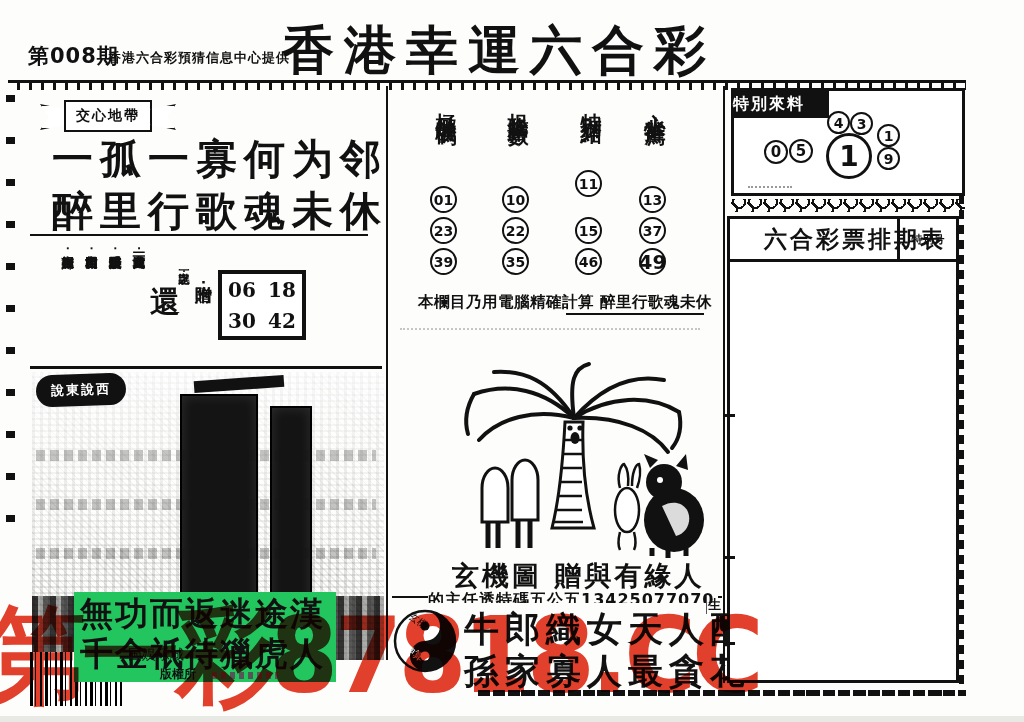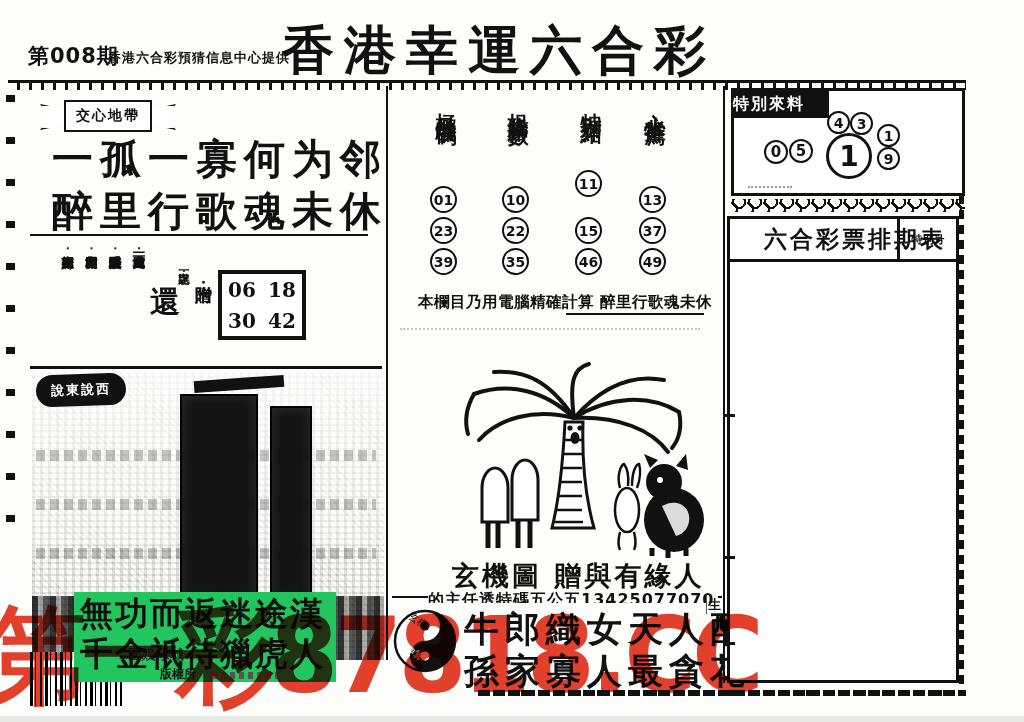--- a/index.html
+++ b/index.html
@@ -123,21 +123,21 @@
   <div class="abs circ" style="left:502px;top:186px;width:27px;height:27px;font-size:14px;">10</div>
   <div class="abs circ" style="left:502px;top:217px;width:27px;height:27px;font-size:14px;text-align:right;">22</div>
   <div class="abs circ" style="left:502px;top:248px;width:27px;height:27px;font-size:14px;">35</div>
 
   <div class="abs circ" style="left:575px;top:170px;width:27px;height:27px;font-size:14px;">11</div>
   <div class="abs circ" style="left:575px;top:217px;width:27px;height:27px;font-size:14px;">15</div>
   <div class="abs circ" style="left:575px;top:248px;width:27px;height:27px;font-size:14px;">46</div>
 
   <div class="abs circ" style="left:639px;top:186px;width:27px;height:27px;font-size:14px;">13</div>
   <div class="abs circ" style="left:639px;top:217px;width:27px;height:27px;font-size:14px;">37</div>
-  <div class="abs circ" style="left:639px;top:248px;width:27px;height:27px;font-size:14px;">49</div>
+  <div class="abs circ" style="left:639px;top:248px;width:27px;height:27px;font-size:20px;">49</div>
 
   <div class="abs b" style="left:418px;top:292px;width:300px;font-size:15.5px;letter-spacing:.5px;">本欄目乃用電腦精確計算 醉里行歌魂未休</div>
   <div class="abs hline" style="left:566px;top:313px;width:138px;height:2px;"></div>
   <div class="abs dots" style="left:400px;top:328px;width:300px;opacity:.55;"></div>
 
   <svg class="abs" style="left:424px;top:360px;z-index:1;" width="300" height="200" viewBox="0 0 300 200">
     <g stroke="#111" fill="none" stroke-width="4" stroke-linecap="round">
       <path d="M150 58 C120 30 85 22 50 34"></path>
       <path d="M150 58 C125 20 100 10 70 12"></path>
       <path d="M150 58 C145 20 150 8 165 4"></path>

